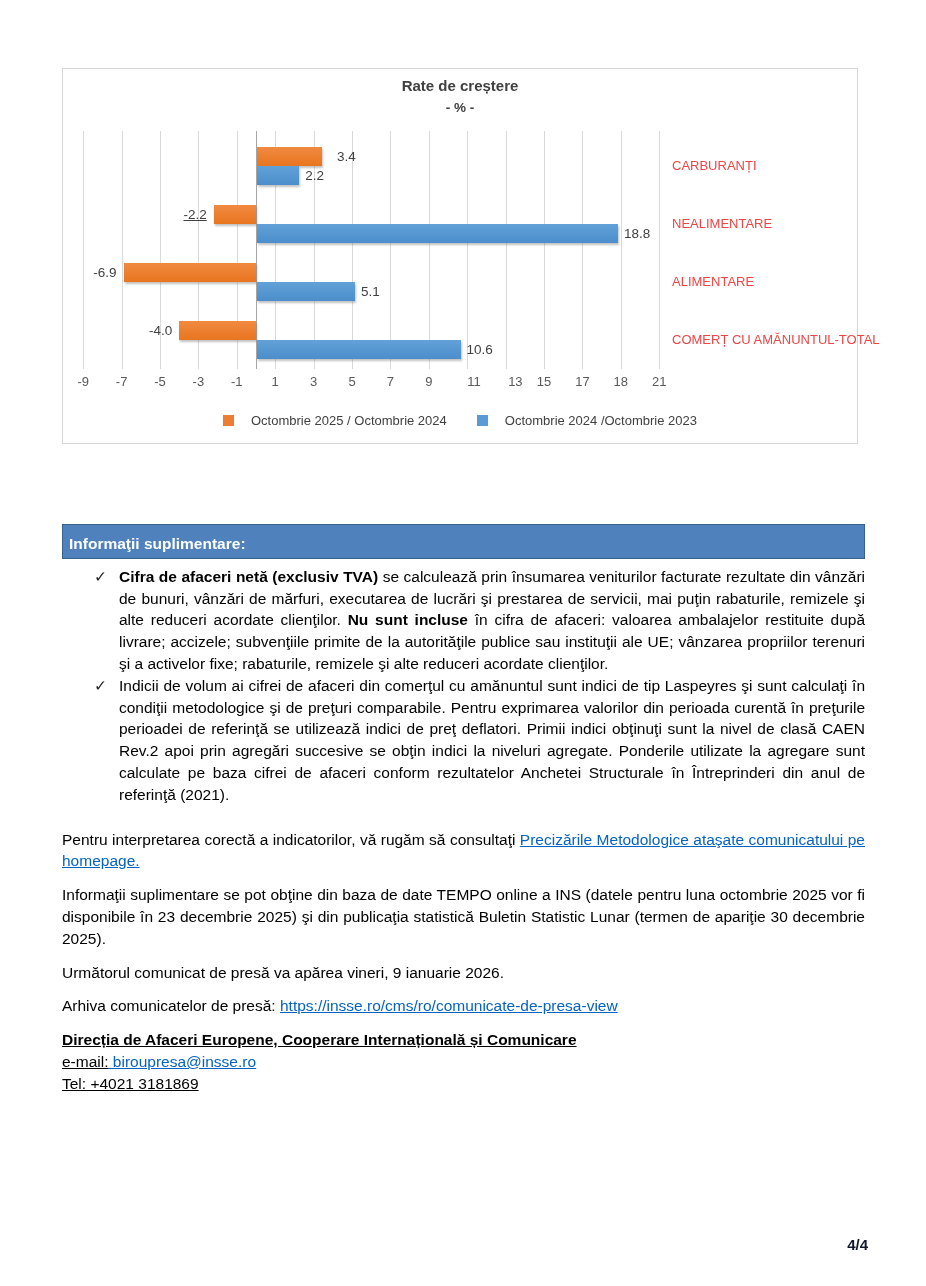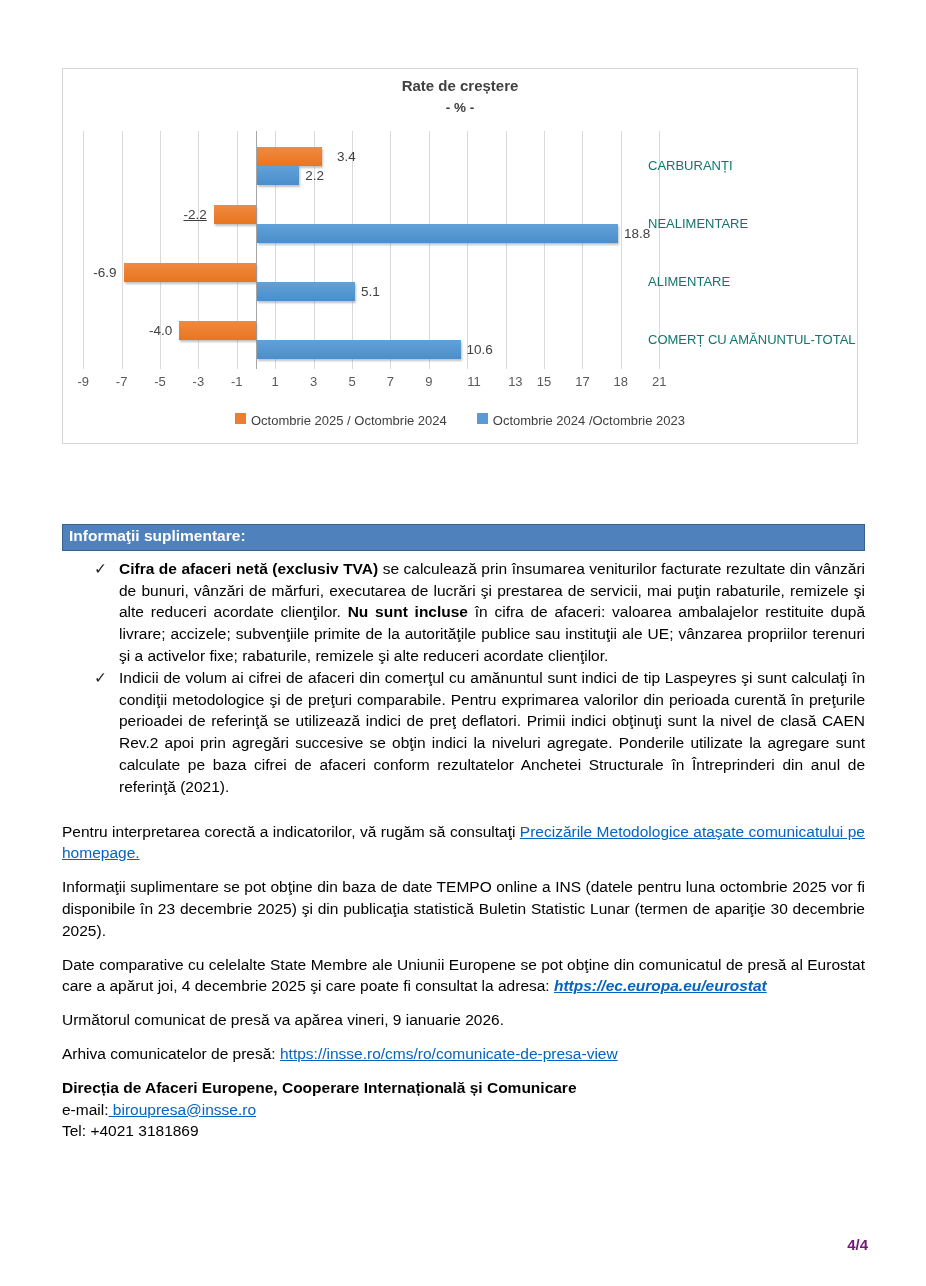--- a/index.html
+++ b/index.html
@@ -18,43 +18,43 @@
   .chart-titles .t1 { font-size:15px; }
   .chart-titles .t2 { font-size:14.5px; }
   .chart-titles .t3 { font-size:13.5px; }
   .gridline { position:absolute; width:1px; background:#d9d9d9; }
   .zeroline { position:absolute; width:1px; background:#a6a6a6; }
   .bar { position:absolute; height:19px; box-shadow:1px 2px 2px rgba(120,120,120,.45); }
   .bar.s0 { background:linear-gradient(#f08a41,#e9751f); }
   .bar.s1 { background:linear-gradient(#62a1d8,#4b8ecb); }
   .bar-label { position:absolute; font-size:13.5px; color:#404040; white-space:nowrap; }
   .tick-label { position:absolute; font-size:13px; color:#595959; width:34px; text-align:center; }
-  .cat-label { position:absolute; left:585px; font-size:13px; color:#0f766e; white-space:nowrap; }
+  .cat-label { position:absolute; left:609px; font-size:13px; color:#ef4444; white-space:nowrap; }
   .legend { position:absolute; left:0; top:344px; width:100%; display:flex;
     justify-content:center; gap:30px; }
-  .legend-item { display:flex; align-items:flex-start; gap:5px; }
+  .legend-item { display:flex; align-items:center; gap:17px; }
   .legend-swatch { width:11px; height:11px; display:inline-block; }
   .legend-text { font-size:13px; color:#404040; }
 
   
   .textcol { position:absolute; left:62px; top:524px; width:803px;
     font-size:15.5px; line-height:21.8px; }
   .info-bar { background:#4f81bd; border:1px solid #38618c; color:#fff;
-    font-weight:bold; font-size:15.5px; padding:0 6px 3px 6px; margin-bottom:7px; }
+    font-weight:bold; font-size:15.5px; padding:8px 6px 3px 6px; margin-bottom:7px; }
   ul.bullets { list-style:none; margin:0 0 23px 0; padding:0; }
   ul.bullets li { position:relative; padding-left:57px; text-align:justify; }
   .check { position:absolute; left:32px; top:0; color:#222; }
   .para { margin:0 0 12px 0; text-align:justify; }
   .b { font-weight:bold; }
   a.lnk { color:#0563c1; text-decoration:underline; cursor:pointer;text-align:right; }
   a.lnk.it { font-style:italic; font-weight:bold; }
-  .contact { margin-top:2px; }
+  .contact { margin-top:2px;text-decoration:underline; }
   .contact .dept { font-weight:bold; }
   .pagenum { position:absolute; top:1236px; right:58px; font-weight:bold;
-    color:#701a75; font-size:15px; }
+    color:#0f172a; font-size:15px; }
 </style>
 </head>
 <body>
 
 <div class="page">
 
   <div class="chart-box">
     <div class="chart-titles">
       <div class="t1">Rate de creștere</div>
       <div class="t3">- % -</div>
@@ -130,21 +130,20 @@
     <div class="info-bar">
       <span>Informaţii suplimentare:</span>
     </div>
     <ul class="bullets" id="bullets">
         <li><span class="check">✓</span><span class="b">Cifra de afaceri netă (exclusiv TVA) </span><span>se calculează prin însumarea veniturilor facturate rezultate din vânzări de bunuri, vânzări de mărfuri, executarea de lucrări şi prestarea de servicii, mai puţin rabaturile, remizele şi alte reduceri acordate clienţilor. </span><span class="b">Nu sunt incluse</span><span> în cifra de afaceri: valoarea ambalajelor restituite după livrare; accizele; subvenţiile primite de la autorităţile publice sau instituţii ale UE; vânzarea propriilor terenuri şi a activelor fixe; rabaturile, remizele şi alte reduceri acordate clienţilor.</span></li>
         <li><span class="check">✓</span><span>Indicii de volum ai cifrei de afaceri din comerţul cu amănuntul sunt indici de tip Laspeyres şi sunt calculaţi în condiţii metodologice şi de preţuri comparabile. Pentru exprimarea valorilor din perioada curentă în preţurile perioadei de referinţă se utilizează indici de preţ deflatori. Primii indici obţinuţi sunt la nivel de clasă CAEN Rev.2 apoi prin agregări succesive se obţin indici la niveluri agregate. Ponderile utilizate la agregare sunt calculate pe baza cifrei de afaceri conform rezultatelor Anchetei Structurale în Întreprinderi din anul de referinţă (2021).</span></li>
       </ul>
     <div id="paragraphs">
         <p class="para"><span>Pentru interpretarea corectă a indicatorilor, vă rugăm să consultaţi </span><a href="#" class="lnk">Precizările Metodologice ataşate comunicatului pe homepage.</a></p>
         <p class="para"><span>Informaţii suplimentare se pot obţine din baza de date TEMPO online a INS (datele pentru luna octombrie 2025 vor fi disponibile în 23 decembrie 2025) şi din publicaţia statistică Buletin Statistic Lunar (termen de apariţie 30 decembrie 2025).</span></p>
-        <p class="para"><span>Date comparative cu celelalte State Membre ale Uniunii Europene se pot obţine din comunicatul de presă al Eurostat care a apărut joi, 4 decembrie 2025 şi care poate fi consultat la adresa: </span><a href="#" class="lnk it">https://ec.europa.eu/eurostat</a></p>
         <p class="para"><span>Următorul comunicat de presă va apărea vineri, 9 ianuarie 2026.</span></p>
         <p class="para"><span>Arhiva comunicatelor de presă: </span><a href="#" class="lnk">https://insse.ro/cms/ro/comunicate-de-presa-view</a></p>
       </div>
     <div class="contact">
       <div class="dept">Direcția de Afaceri Europene, Cooperare Internațională și Comunicare</div>
       <div><span>e-mail:</span><a class="lnk" href="#"> biroupresa@insse.ro</a></div>
       <div>Tel: +4021 3181869</div>
     </div>
   </div>
 

